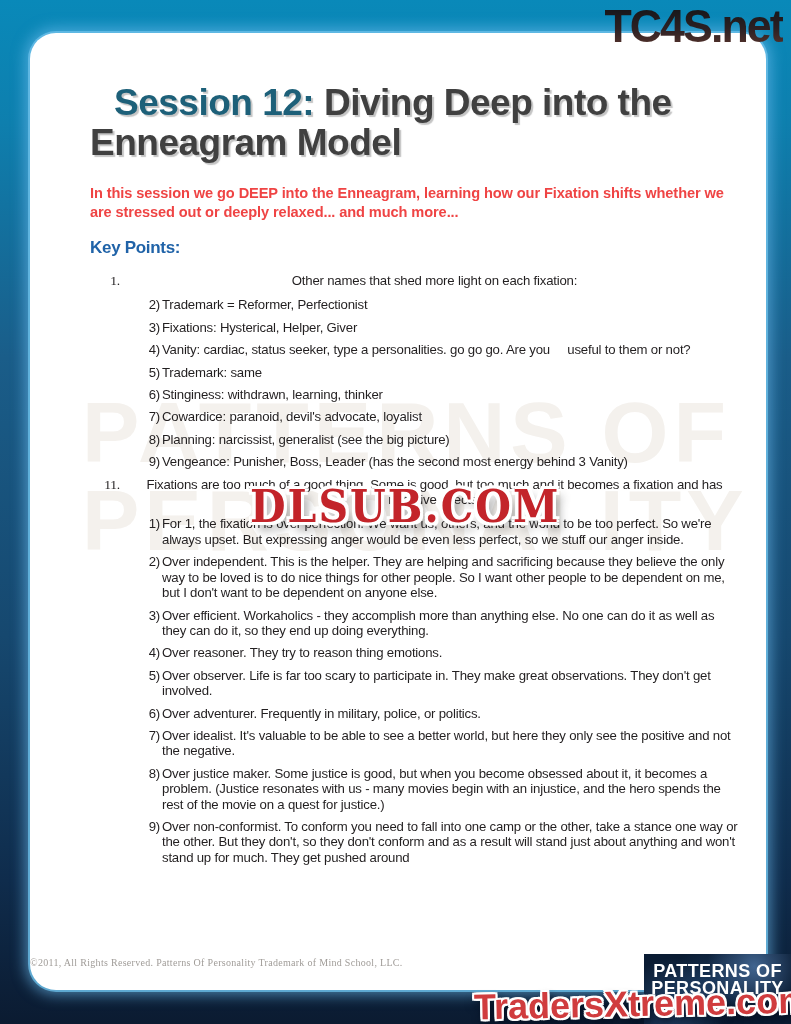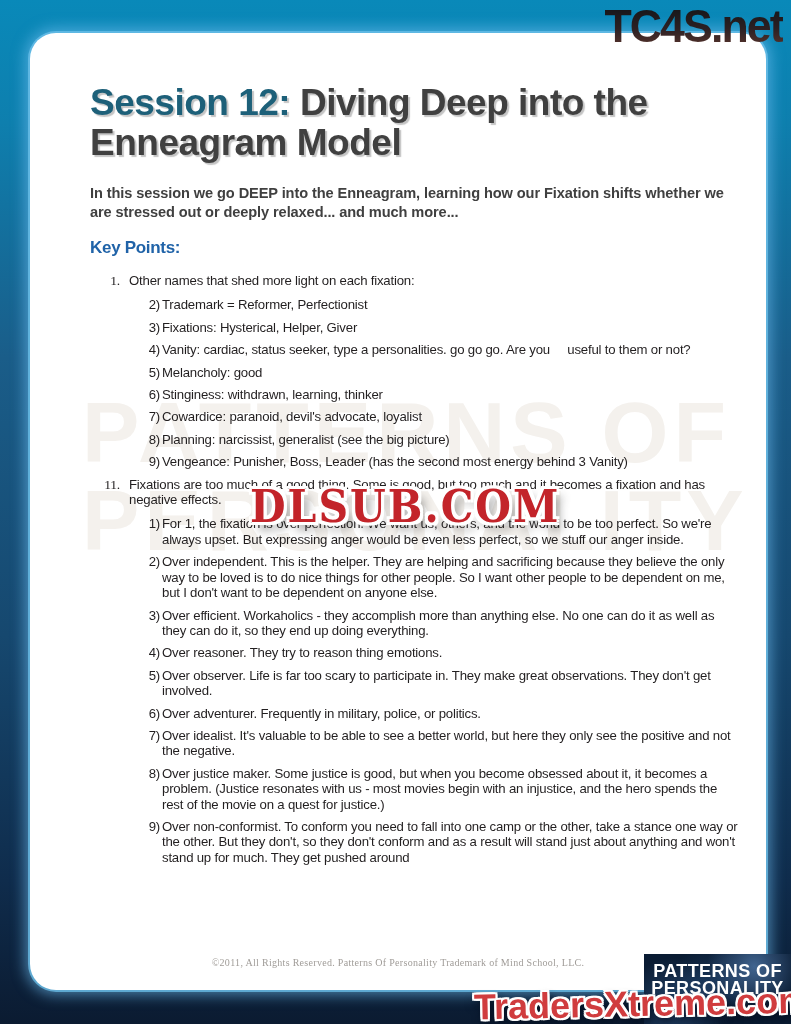--- a/index.html
+++ b/index.html
@@ -17,36 +17,36 @@
     position:absolute;left:52px;top:355px;z-index:0;
     font-weight:bold;font-size:86px;line-height:88px;letter-spacing:5px;
     color:#f4f1ed;white-space:nowrap;
   }
   .content{position:absolute;inset:0;z-index:1;padding:50px 26px 0 60px;}
   .title{
     font-size:37px;line-height:40px;font-weight:bold;letter-spacing:-0.5px;
     text-shadow:2px 2px 1px rgba(125,125,125,.45);
     max-width:620px;
   }
-  .title .t-prefix{color:#1d6079;}
+  .title .t-prefix{color:#1d6079;margin-left:24px;}
   .title .t-blue{color:#404040;}
   .intro{
     margin-top:21px;font-size:14.6px;line-height:18.5px;font-weight:bold;
-    color:#404040;letter-spacing:-0.1px;max-width:648px;
+    color:#ef4444;letter-spacing:-0.1px;max-width:648px;
   }
   .keypoints{
     margin-top:17px;font-size:17px;font-weight:bold;color:#2063a8;letter-spacing:-0.3px;
   }
   .list{margin-top:15px;font-size:13.2px;line-height:15.4px;letter-spacing:-0.2px;color:#221f20;}
   .main-item{display:flex;margin-bottom:9px;}
   .main-num{
     font-family:"Liberation Serif",serif;font-size:13.5px;
     width:30px;min-width:30px;text-align:right;padding-right:9px;
   }
-  .main-text{flex:1;}
+  .main-text{flex:1;text-align:center;}
   .sub-item{display:flex;margin-left:46px;margin-bottom:7px;}
   .sub-num{min-width:24px;text-align:right;padding-right:2px;}
   .sub-text{flex:1;}
   .covered-gap{display:inline-block;width:272px;}
   
   .tc4s{
     position:absolute;top:1px;right:8px;z-index:5;
     font-size:47px;font-weight:bold;letter-spacing:-2px;line-height:50px;
     transform:scaleX(0.95);transform-origin:right top;
     background:linear-gradient(180deg,#17171a 15%,#2b2023 55%,#5a342c 95%);
@@ -74,21 +74,21 @@
   .traders{
     position:absolute;left:474px;top:983px;z-index:6;
     font-size:36px;font-weight:bold;letter-spacing:0;white-space:nowrap;
     color:#d03c3e;transform:rotate(-1.2deg);
     text-shadow:
       -2px -2px 0 #fff,2px -2px 0 #fff,-2px 2px 0 #fff,2px 2px 0 #fff,
       0 -2px 0 #fff,0 2px 0 #fff,-2px 0 0 #fff,2px 0 0 #fff,
       0 6px 10px rgba(6,16,32,.9),4px 4px 6px rgba(6,16,32,.7);
   }
   .copyright{
-    position:absolute;left:0;right:0;bottom:22px;text-align:center;
+    position:absolute;left:0;right:0;bottom:22px;text-align:left;
     font-family:"Liberation Serif",serif;font-size:10px;color:#a09c98;letter-spacing:0.3px;
   }
 </style>
 </head>
 <body>
 
 <div class="canvas">
 
   <div class="page">
 
@@ -121,21 +121,21 @@
         <div class="sub-item">
           <div class="sub-num">3)</div>
           <div class="sub-text">Fixations: Hysterical, Helper, Giver</div>
         </div>
         <div class="sub-item">
           <div class="sub-num">4)</div>
           <div class="sub-text">Vanity: cardiac, status seeker, type a personalities. go go go. Are you&nbsp;&nbsp;&nbsp;&nbsp; useful to them or not?</div>
         </div>
         <div class="sub-item">
           <div class="sub-num">5)</div>
-          <div class="sub-text">Melancholy: good</div>
+          <div class="sub-text">Trademark: same</div>
         </div>
         <div class="sub-item">
           <div class="sub-num">6)</div>
           <div class="sub-text">Stinginess: withdrawn, learning, thinker</div>
         </div>
         <div class="sub-item">
           <div class="sub-num">7)</div>
           <div class="sub-text">Cowardice: paranoid, devil's advocate, loyalist</div>
         </div>
         <div class="sub-item">
@@ -175,21 +175,21 @@
         <div class="sub-item">
           <div class="sub-num">6)</div>
           <div class="sub-text">Over adventurer. Frequently in military, police, or politics.</div>
         </div>
         <div class="sub-item">
           <div class="sub-num">7)</div>
           <div class="sub-text">Over idealist. It's valuable to be able to see a better world, but here they only see the positive and not the negative.</div>
         </div>
         <div class="sub-item">
           <div class="sub-num">8)</div>
-          <div class="sub-text">Over justice maker. Some justice is good, but when you become obsessed about it, it becomes a problem. (Justice resonates with us - most movies begin with an injustice, and the hero spends the rest of the movie on a quest for justice.)</div>
+          <div class="sub-text">Over justice maker. Some justice is good, but when you become obsessed about it, it becomes a problem. (Justice resonates with us - many movies begin with an injustice, and the hero spends the rest of the movie on a quest for justice.)</div>
         </div>
         <div class="sub-item">
           <div class="sub-num">9)</div>
           <div class="sub-text">Over non-conformist. To conform you need to fall into one camp or the other, take a stance one way or the other. But they don't, so they don't conform and as a result will stand just about anything and won't stand up for much. They get pushed around</div>
         </div>
 
       </div>
     </div>
 
     <div class="copyright">©2011, All Rights Reserved. Patterns Of Personality Trademark of Mind School, LLC.</div>

